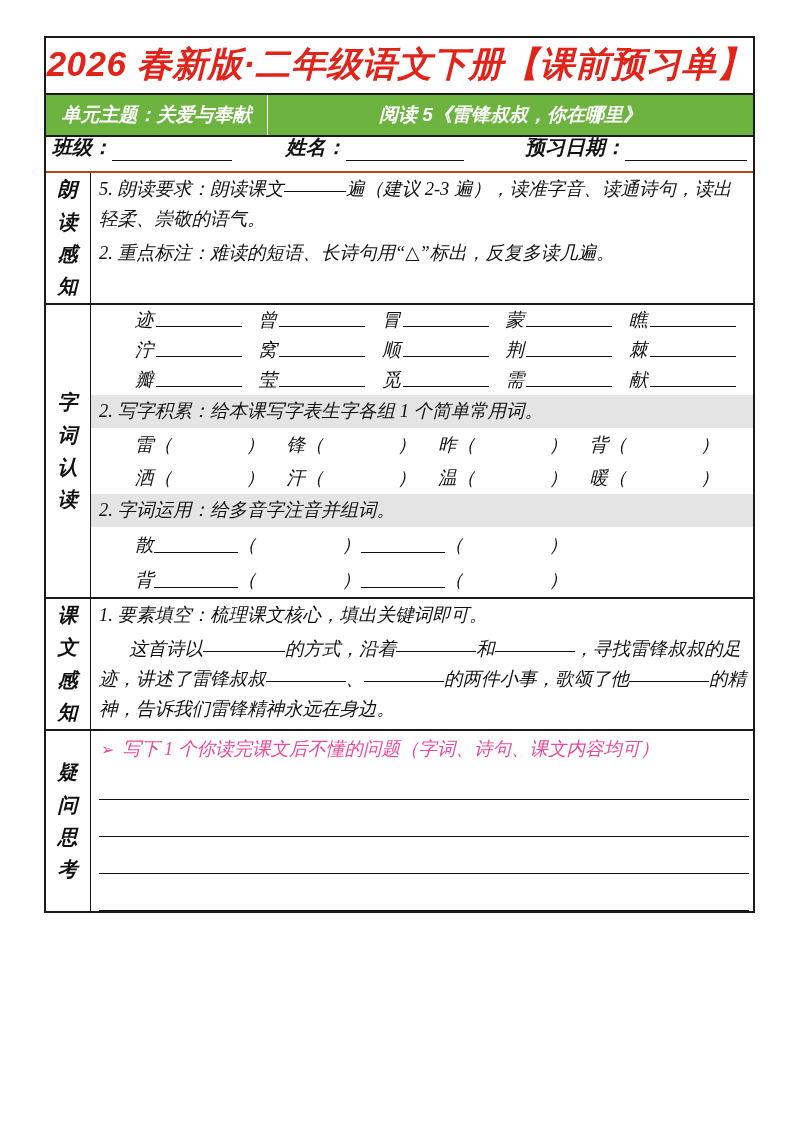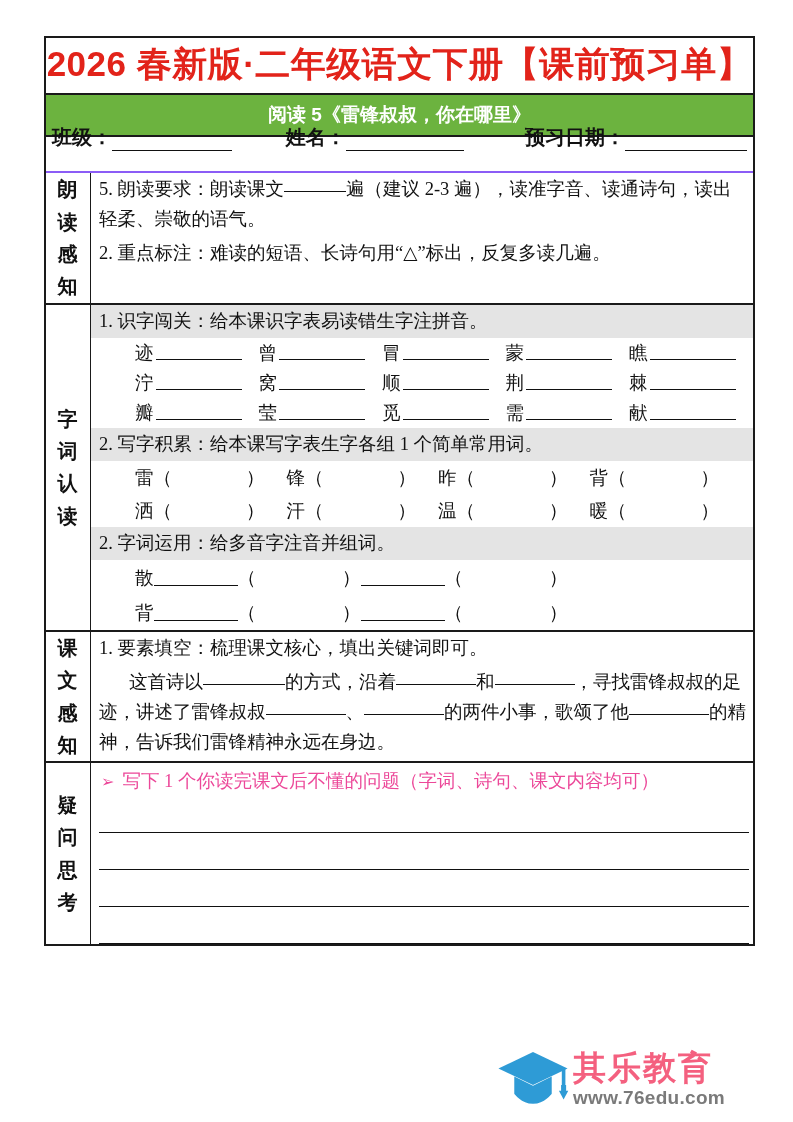--- a/index.html
+++ b/index.html
@@ -3,21 +3,21 @@
 <meta charset="utf-8">
 <style>
   * { box-sizing: border-box; }
   html, body {
     margin: 0; padding: 0;
     width: 793px; height: 1122px;
     background: #ffffff;
     font-family: "Liberation Serif", "DejaVu Serif", serif;
     overflow: hidden;
   }
-  .page { position: relative; width: 793px; height: 960px; background:#fff; }
+  .page { position: relative; width: 793px; height: 960px; background:#fff;font-style:italic; }
 
   .sheet {
     position: absolute;
     left: 44px; top: 36px;
     width: 711px;
     border: 2px solid #1a1a1a;
     background: #fff;
   }
 
   
@@ -54,22 +54,22 @@
   }
   .unit-cell.c1 { width: 108px; }
   .unit-cell.c2 { width: 222px; }
   .unit-cell.c3 { flex: 1; border-right: none; }
 
   
   .info-row {
     display: flex;
     align-items: flex-end;
     height: 36px;
-    border-bottom: 2px solid #8b5cf6;
-    padding: 0 6px 20px 6px;
+    border-bottom: 2px solid #c2410c;
+    padding: 0 6px 10px 6px;
     font-size: 20px;
     font-weight: bold;
     color: #111;
   }
   .info-item { display: flex; align-items: flex-end; white-space: nowrap; }
   .info-label { font-size: 20px; font-weight: bold; }
   .blank-line {
     display: inline-block;
     border-bottom: 1.6px solid #111;
     height: 1px;
@@ -206,20 +206,21 @@
 
 <div class="page">
 
   <div class="sheet">
 
     <div class="title-row">
       <div class="title-text">2026 春新版·二年级语文下册【课前预习单】</div>
     </div>
 
     <div class="unit-bar">
+      <div class="unit-cell c2">单元主题：关爱与奉献</div>
       <div class="unit-cell c3">阅读 5《雷锋叔叔，你在哪里》</div>
     </div>
 
     <div class="info-row">
       <div class="info-item">
         <span class="info-label">班级：</span>
         <span class="blank-line bl-class"></span>
       </div>
       <span class="sp1"></span>
       <div class="info-item">
@@ -248,21 +249,20 @@
 
     <div class="brow">
       <div class="rowlabel">
         <span>字</span>
         <span>词</span>
         <span>认</span>
         <span>读</span>
       </div>
       <div class="rowbody">
 
-        <div class="subhead">1. 识字闯关：给本课识字表易读错生字注拼音。</div>
 
         <div class="charline">
           <span class="lead"></span>
           <span class="cell">
               <span class="ch">迹</span>
               <span class="pinyin-line"></span>
             </span>
           <span class="cgap"></span>
           <span class="cell">
               <span class="ch">曾</span>
@@ -470,27 +470,14 @@
         <div class="qhead"><span class="arrow">➢</span><span>写下 1 个你读完课文后不懂的问题（字词、诗句、课文内容均可）</span></div>
         <div class="ruled first"></div>
         <div class="ruled"></div>
         <div class="ruled"></div>
         <div class="ruled"></div>
       </div>
     </div>
 
   </div>
 
-  <div class="logo">
-    <svg class="cap" viewBox="0 0 100 86">
-      <polygon points="50,4 98,27 50,50 2,27" fill="#2e9bd6"></polygon>
-      <path d="M24,38 L24,62 C24,62 34,76 50,76 C66,76 76,62 76,62 L76,38 L50,51 Z" fill="#2e9bd6"></path>
-      <rect x="90" y="27" width="5" height="26" fill="#2e9bd6"></rect>
-      <polygon points="92.5,70 86,58 99,58" fill="#2e9bd6"></polygon>
-      <rect x="89" y="50" width="7" height="10" fill="#2e9bd6"></rect>
-    </svg>
-    <div class="logotext">
-      <div class="logo-cn">其乐教育</div>
-      <div class="logo-url">www.76edu.com</div>
-    </div>
-  </div>
 
 </div>
 
 </body></html>

